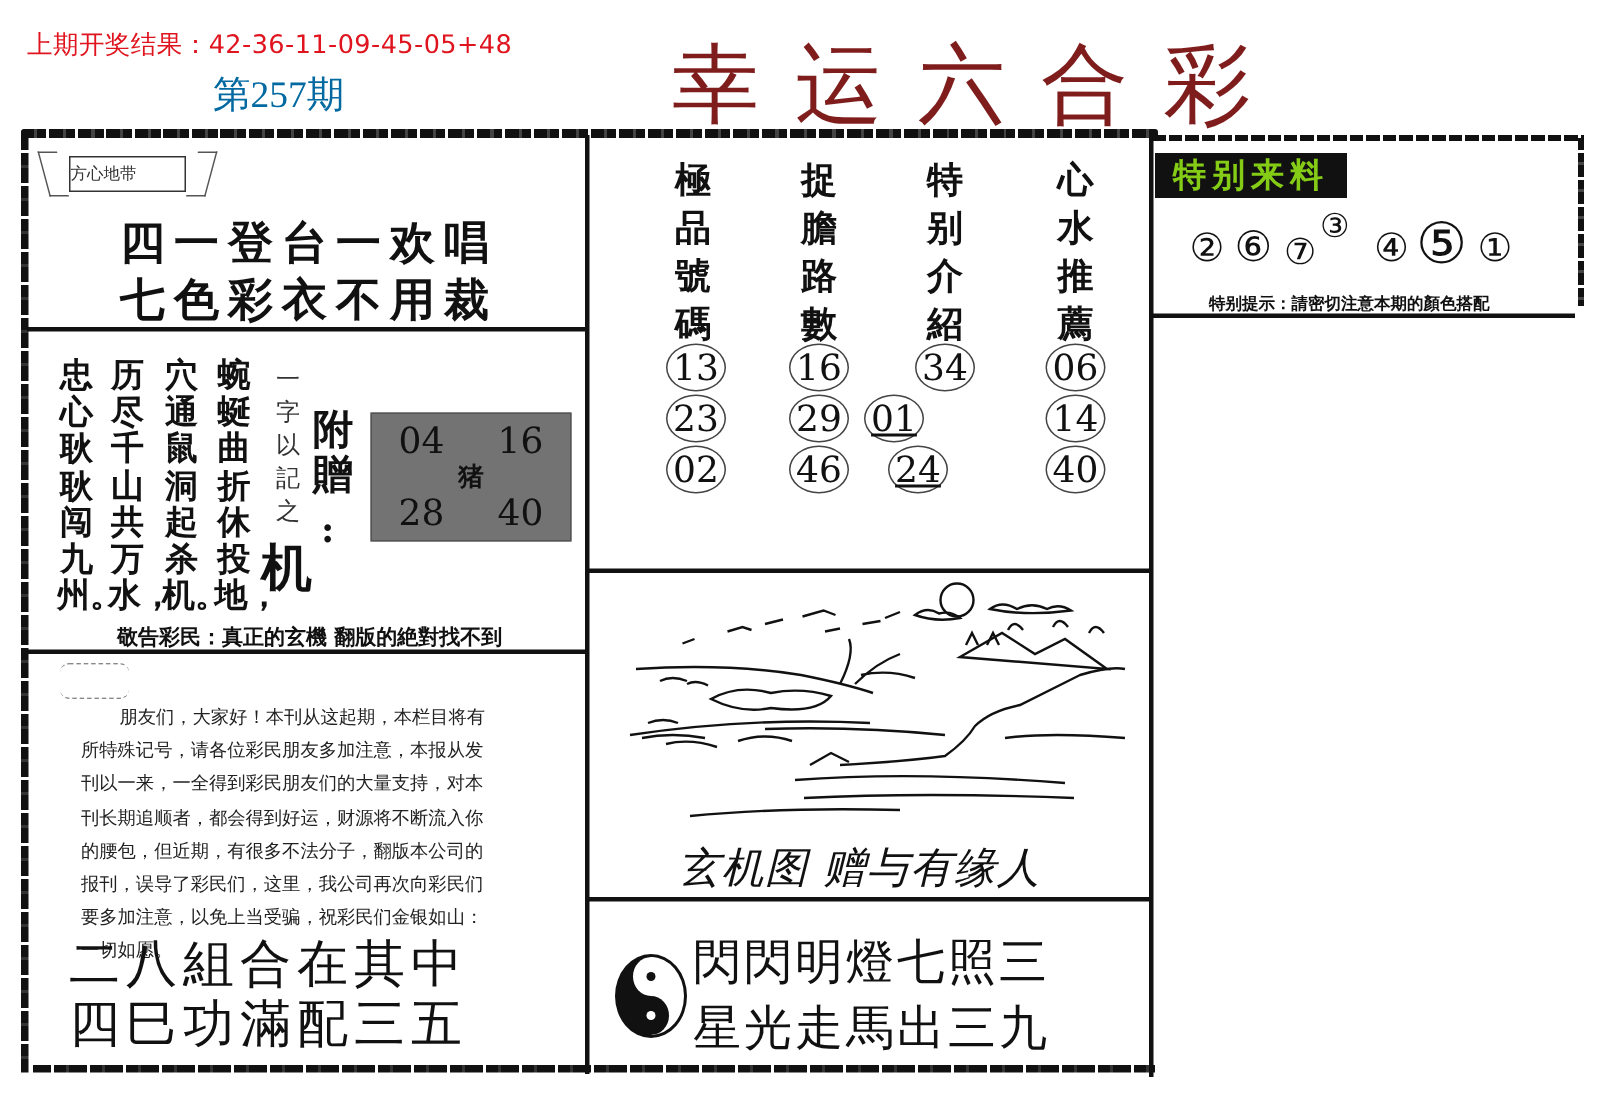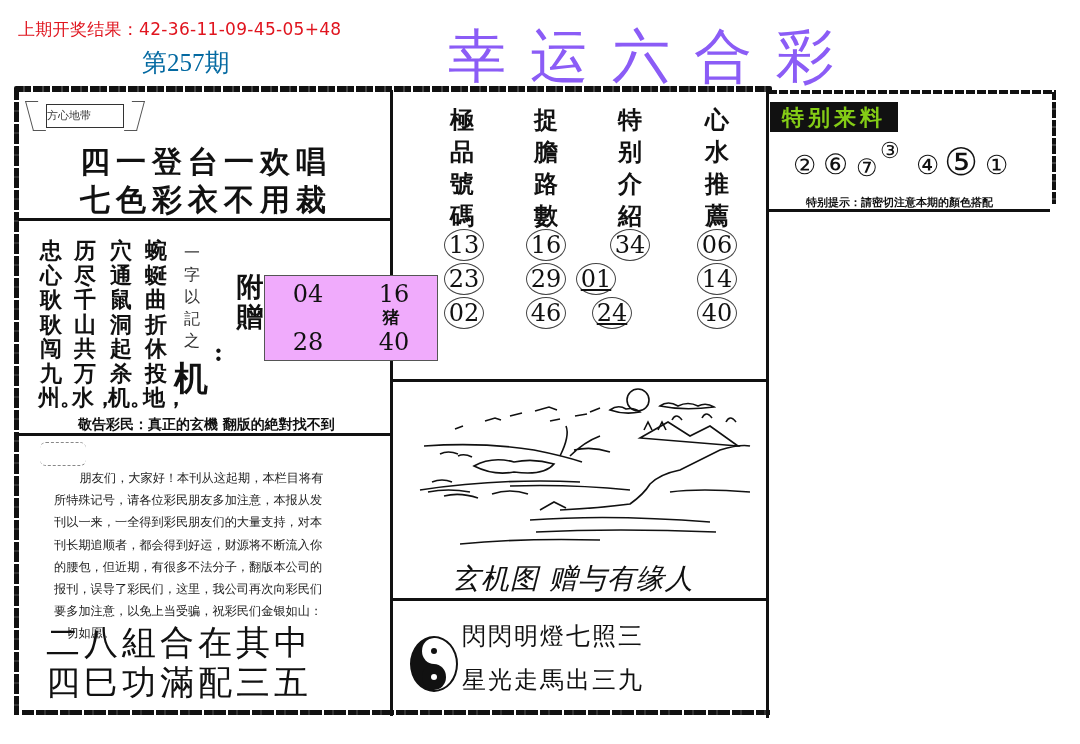--- a/index.html
+++ b/index.html
@@ -1,21 +1,21 @@
 <!DOCTYPE html>
 <html><head>
 <meta charset="utf-8">
 <style>
   html, body { margin:0; padding:0; background:#ffffff; }
   body { width:1080px; height:744px; position:relative; overflow:hidden;
          font-family:"DejaVu Serif", serif; color:#111; }
   .abs { position:absolute; }
   .last-result { left:18px; top:18px; font-family:"DejaVu Sans", sans-serif; font-size:17px; color:#e0141e; letter-spacing:0.3px; }
   .issue { left:142px; top:46px; font-family:Liberation Serif, serif; font-size:25px; color:#0369a1; }
-  .title { left:448px; top:18px; font-family:"DejaVu Serif", serif; font-size:58px; letter-spacing:24px; color:#8b5cf6; font-weight:normal; }
+  .title { left:448px; top:18px; font-family:"DejaVu Serif", serif; font-size:58px; letter-spacing:24px; color:#7f1d1d; font-weight:normal; }
 
   
   .rough-top { left:14px; top:86px; width:758px; height:6px;
                background: repeating-linear-gradient(90deg,#111 0 9px,#444 9px 11px,#111 11px 17px,transparent 17px 19px);
                border-radius:2px; }
   .rough-bottom { left:22px; top:710px; width:748px; height:5px;
                background: repeating-linear-gradient(90deg,#111 0 12px,transparent 12px 14px,#111 14px 22px,#333 22px 24px); }
   .rough-left { left:14px; top:90px; width:5px; height:625px;
                background: repeating-linear-gradient(180deg,#111 0 10px,transparent 10px 12px,#111 12px 20px,#333 20px 22px); }
 
@@ -25,45 +25,45 @@
   
   .tag { left:46px; top:104px; width:76px; height:22px; border:1px solid #333; font-size:11px; text-align:left; line-height:22px; font-family:"DejaVu Sans", sans-serif; color:#333; }
   .tag:before, .tag:after { content:""; position:absolute; top:-4px; width:12px; height:28px; border:1px solid #555; }
   .tag:before { left:-18px; border-right:none; transform:skewX(15deg); }
   .tag:after { right:-18px; border-left:none; transform:skewX(-15deg); }
   .slogan { left:80px; font-family:"DejaVu Serif", serif; font-weight:bold; font-size:30px; letter-spacing:6px; }
 
   
   .poem { top:238px; width:26px; font-family:"DejaVu Serif", serif; font-weight:bold; font-size:22px; line-height:24.5px; text-align:center; }
   .hint-vert { left:184px; top:242px; width:18px; font-size:16px; line-height:22px; color:#333; }
-  .gift-label { left:208px; top:272px; width:28px; font-size:27px; line-height:30px; text-align:center; font-weight:bold; font-family:"DejaVu Serif", serif;margin-left:28px; }
+  .gift-label { left:208px; top:272px; width:28px; font-size:27px; line-height:30px; text-align:center; font-weight:bold; font-family:"DejaVu Serif", serif; }
   .gift-colon { left:214px; top:338px; font-size:24px; font-weight:bold; }
   .key-char { left:174px; top:356px; font-size:34px; font-weight:bold; }
-  .gift-box { left:264px; top:275px; width:132px; height:84px; background:#f0abfc; border:1px solid #555;padding-left:40px; }
+  .gift-box { left:247px; top:275px; width:132px; height:84px; background:#737373; border:1px solid #555; }
   .gift-box .row { position:absolute; left:0; width:100%; font-size:24px; display:flex; justify-content:space-around; }
   .gift-box .zod { position:absolute; top:30px; width:100%; text-align:center; font-size:17px; font-weight:bold; }
   .warn { left:78px; top:416px; font-size:14px; font-weight:bold; font-family:"DejaVu Serif", serif; }
 
   
   .notice-deco { left:40px; top:442px; width:46px; height:22px; border-top:1px dashed #888; border-bottom:1px dashed #888; border-radius:6px; }
   .notice { left:54px; top:467px; width:280px; font-size:12.2px; line-height:22.2px; text-indent:2.1em; color:#222; }
   .big-poem { left:46px; font-family:"DejaVu Sans", sans-serif; font-size:34px; letter-spacing:4px; }
 
   
   .mid-head { top:104px; width:28px; font-family:"DejaVu Serif", serif; font-weight:bold; font-size:24px; line-height:32px; text-align:center; }
   .ball { width:38px; height:30px; border:1.5px solid #444; border-radius:50%; font-family:"DejaVu Serif", serif; font-size:24px; text-align:center; line-height:30px; }
   .picture { left:410px; top:386px; width:344px; height:160px; }
   .pic-caption { left:452px; top:560px; font-family:"DejaVu Sans", sans-serif; font-size:28px; letter-spacing:1px;font-style:italic; }
   .taiji { left:410px; top:636px; width:44px; height:52px; border-radius:50%; border:2px solid #111; overflow:hidden;
            background: linear-gradient(90deg,#111 50%, #fff 50%); }
   .taiji .t1 { position:absolute; left:10px; top:0; width:24px; height:26px; border-radius:50%; background:#fff; }
   .taiji .t2 { position:absolute; left:10px; top:26px; width:24px; height:26px; border-radius:50%; background:#111; }
   .taiji .d1 { position:absolute; left:19px; top:10px; width:6px; height:6px; border-radius:50%; background:#111; }
   .taiji .d2 { position:absolute; left:19px; top:36px; width:6px; height:6px; border-radius:50%; background:#fff; }
-  .right-poem { left:462px; font-family:"DejaVu Sans", sans-serif; font-size:24px; letter-spacing:2px; }
+  .right-poem { left:462px; font-family:"DejaVu Sans", sans-serif; font-size:32px; letter-spacing:2px; }
 
   
   .special-label { left:770px; top:102px; width:128px; height:30px; background:#111; color:#84cc16; font-size:22px; font-weight:bold; letter-spacing:4px; text-align:center; line-height:30px; }
   .special-tip { left:806px; top:195px; font-size:11px; font-weight:bold; border-bottom:1px solid #111; }
   .special-frame-r { left:1052px; top:92px; width:4px; height:112px;
                  background: repeating-linear-gradient(180deg,#111 0 8px,transparent 8px 10px,#111 10px 16px,#444 16px 18px); }
 </style>
 </head>
 <body>
 

